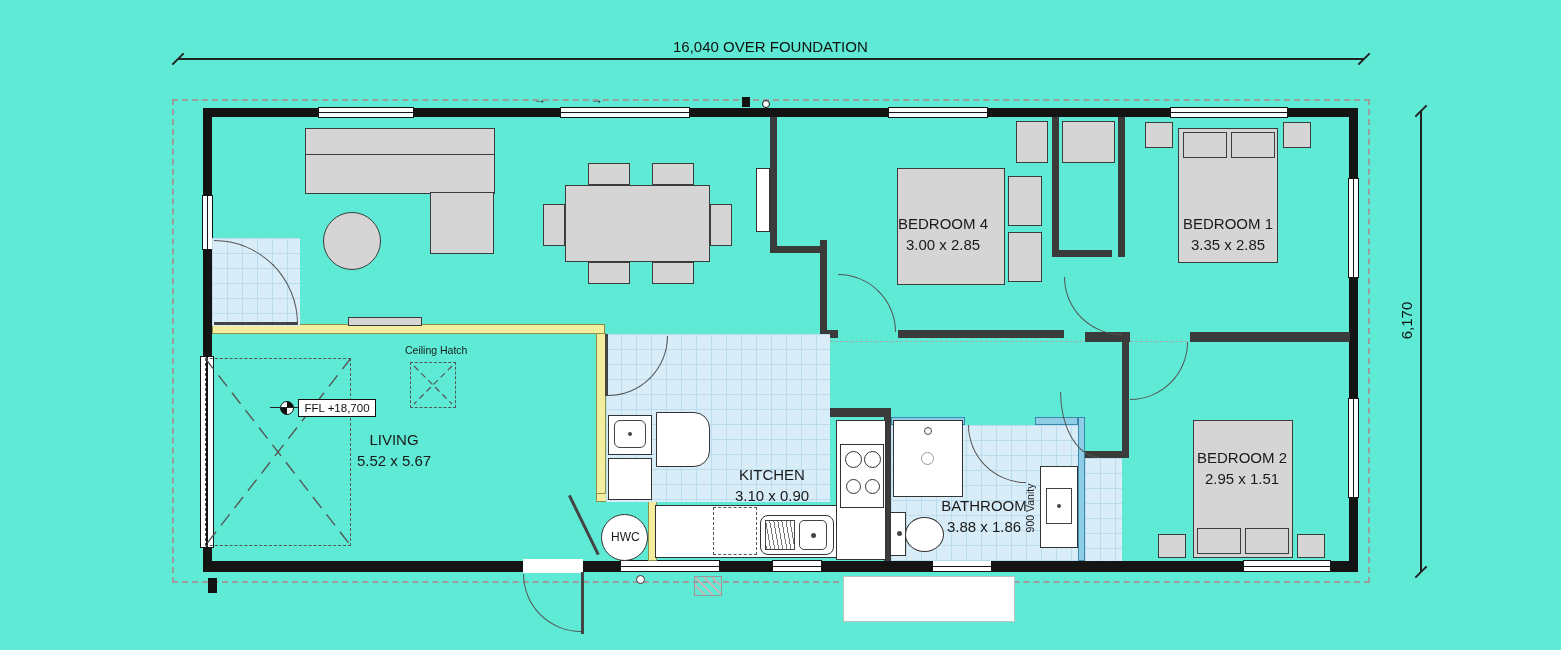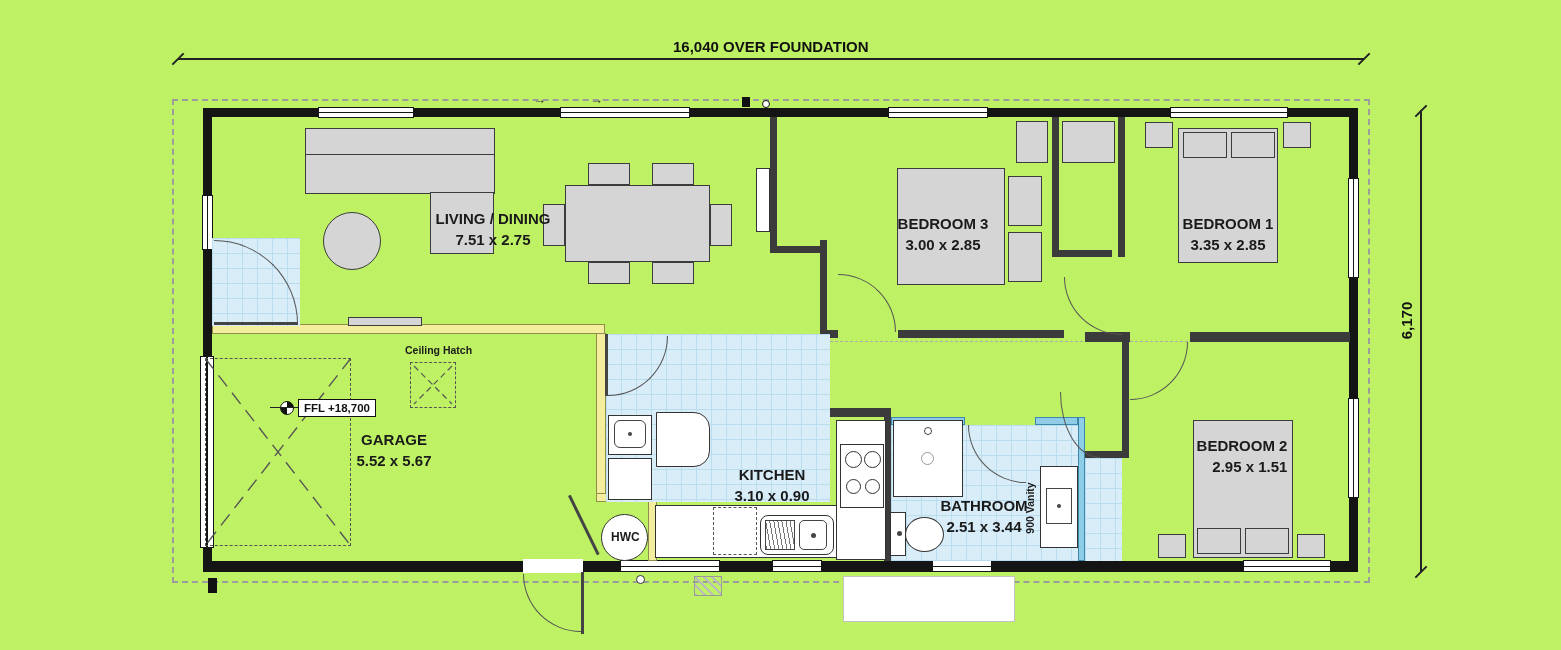--- a/index.html
+++ b/index.html
@@ -1,17 +1,17 @@
 <!DOCTYPE html>
 <html><head>
 <meta charset="utf-8">
 <style>
   html,body{margin:0;padding:0;background:#fff;}
-  #plan{position:relative;width:1561px;height:650px;background:#bef264;overflow:hidden;
-        font-family:"Liberation Sans",sans-serif;color:#111;font-weight:bold;}
+  #plan{position:relative;width:1561px;height:650px;background:#5eead4;overflow:hidden;
+        font-family:"Liberation Sans",sans-serif;color:#111;}
   .abs{position:absolute;box-sizing:border-box;}
   .wall{background:#141414;}
   .iwall{background:#3b3b3b;}
   .ywall{background:#f2ee9e;border:1px solid #8f8f49;}
   .cwall{background:#8fcce6;border:1px solid #3a88ab;}
   .win-h{background:#fff;border:1px solid #141414;
          background-image:linear-gradient(to bottom,transparent 45%,#141414 45%,#141414 58%,transparent 58%);}
   .win-v{background:#fff;border:1px solid #141414;
          background-image:linear-gradient(to right,transparent 45%,#141414 45%,#141414 58%,transparent 58%);}
   .tile{background-color:#d9edf8;
@@ -216,42 +216,38 @@
 
   <div class="abs furn" style="left:1193px;top:420px;width:100px;height:138px;"></div>
   <div class="abs furn" style="left:1197px;top:528px;width:44px;height:26px;"></div>
   <div class="abs furn" style="left:1245px;top:528px;width:44px;height:26px;"></div>
   <div class="abs furn" style="left:1158px;top:534px;width:28px;height:24px;"></div>
   <div class="abs furn" style="left:1297px;top:534px;width:28px;height:24px;"></div>
 
   <div class="abs pad" style="left:843px;top:576px;width:172px;height:46px;"></div>
   <div class="abs hatch" style="left:694px;top:576px;width:28px;height:20px;"></div>
 
-  <div class="abs room-label" style="left:493px;top:229px;">
-    <div>LIVING / DINING</div>
-    <div>7.51 x 2.75</div>
-  </div>
   <div class="abs room-label" style="left:394px;top:450px;">
-    <div>GARAGE</div>
+    <div>LIVING</div>
     <div>5.52 x 5.67</div>
   </div>
   <div class="abs room-label" style="left:772px;top:485px;">
     <div>KITCHEN</div>
     <div>3.10 x 0.90</div>
   </div>
   <div class="abs room-label" style="left:984px;top:516px;">
     <div>BATHROOM</div>
-    <div>2.51 x 3.44</div>
+    <div>3.88 x 1.86</div>
   </div>
   <div class="abs room-label" style="left:943px;top:234px;">
-    <div>BEDROOM 3</div>
+    <div>BEDROOM 4</div>
     <div>3.00 x 2.85</div>
   </div>
   <div class="abs room-label" style="left:1228px;top:234px;">
     <div>BEDROOM 1</div>
     <div>3.35 x 2.85</div>
   </div>
-  <div class="abs room-label" style="left:1242px;top:456px;text-align:right;">
+  <div class="abs room-label" style="left:1242px;top:468px;">
     <div>BEDROOM 2</div>
     <div>2.95 x 1.51</div>
   </div>
 
 </div>
 
 </body></html>

